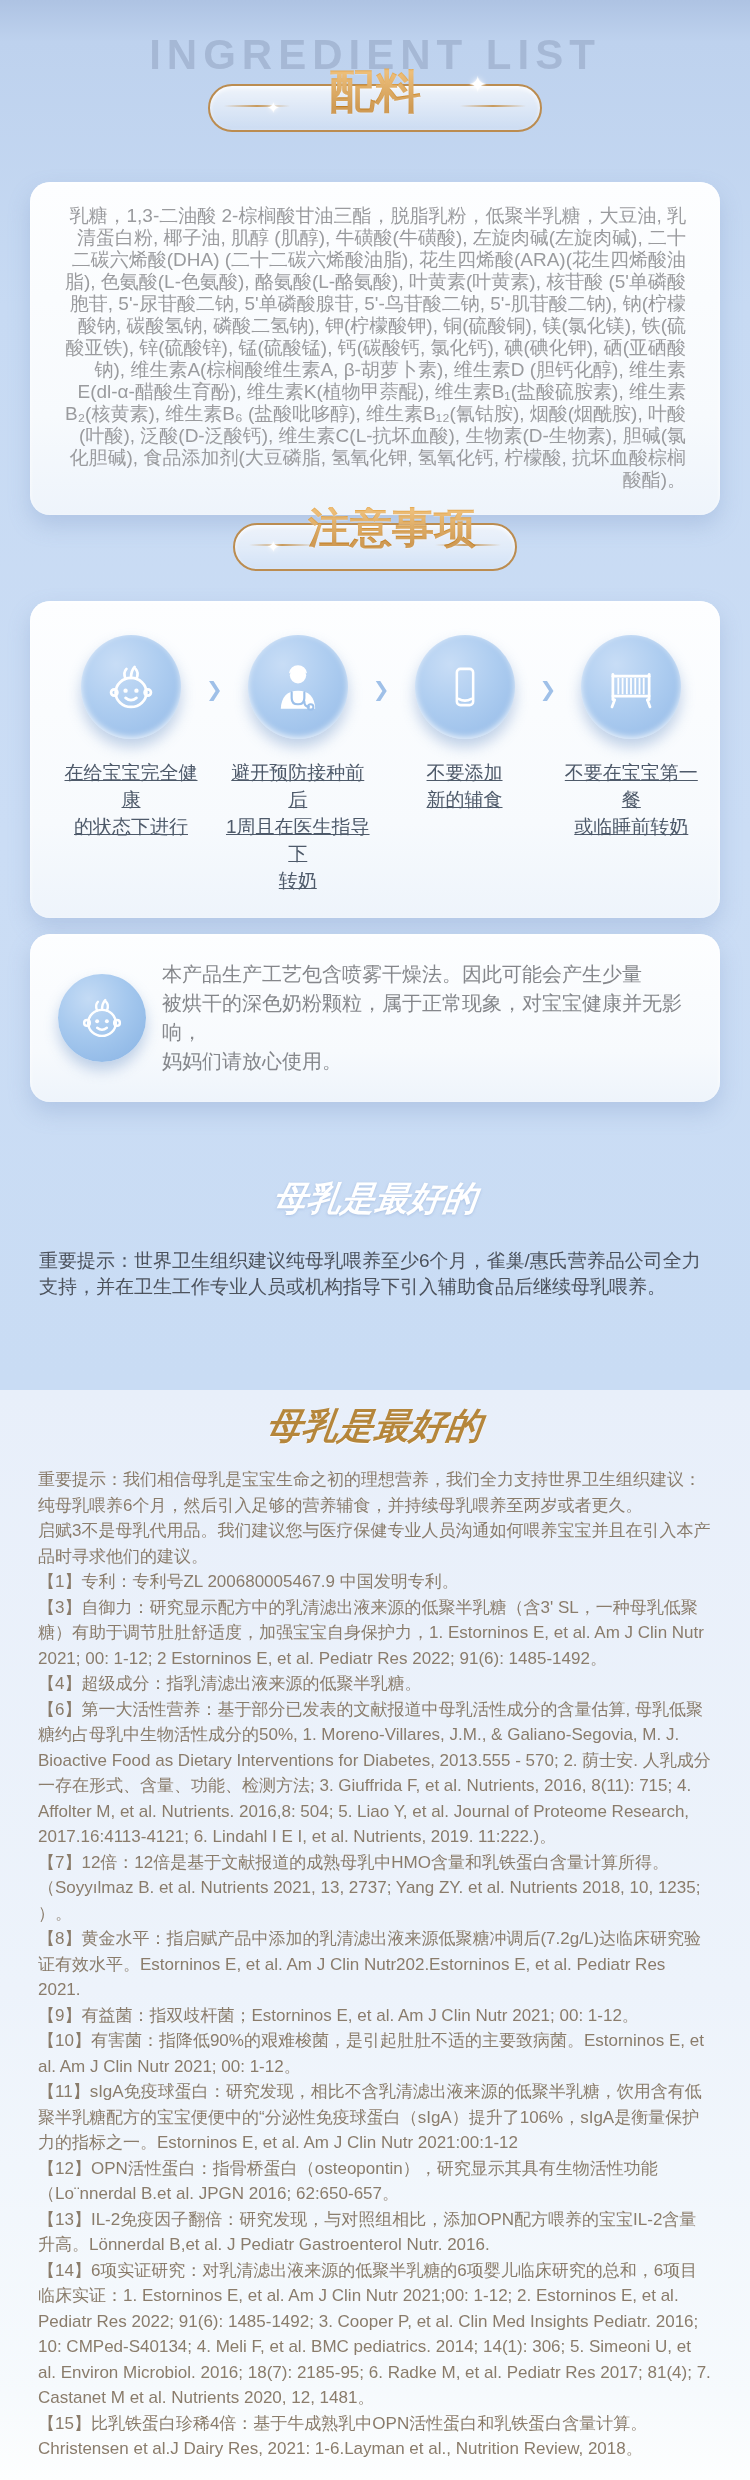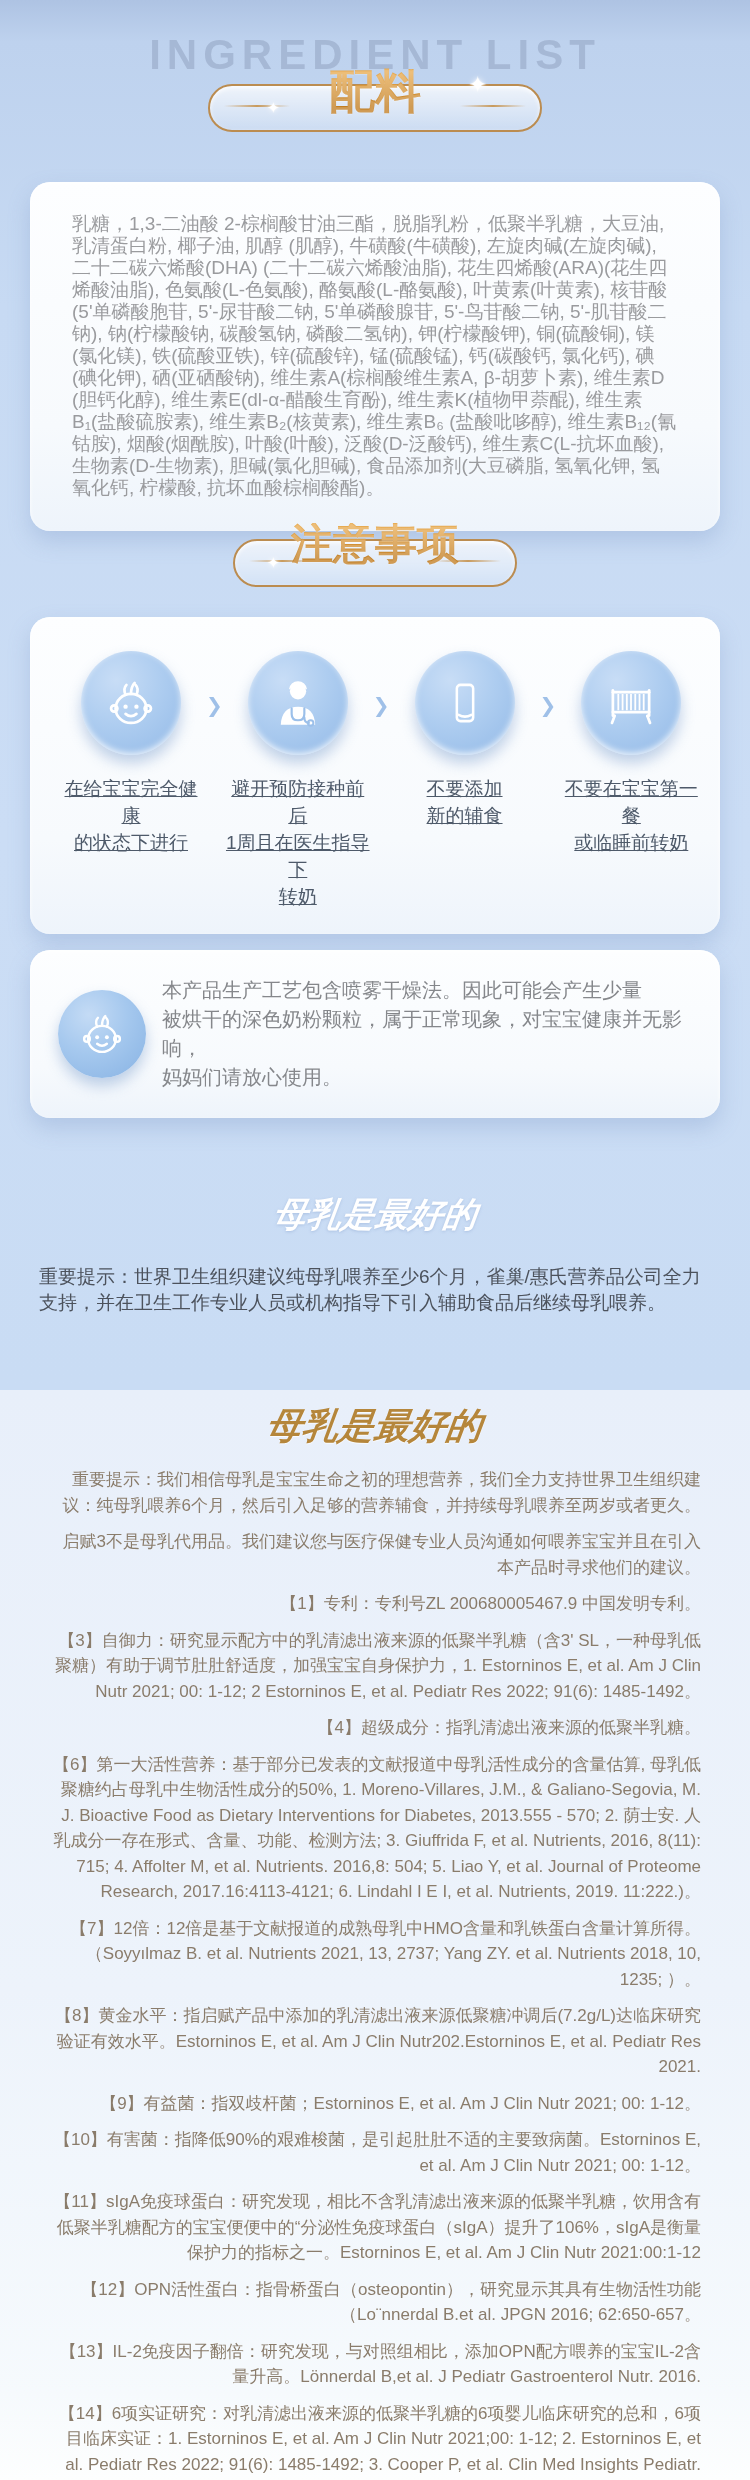--- a/index.html
+++ b/index.html
@@ -19,34 +19,34 @@
     background:linear-gradient(180deg,rgba(255,255,255,.75),rgba(255,255,255,.18));
     box-shadow:inset 0 2px 4px rgba(255,255,255,.8);}
   .badge-w330{width:330px;}
   .badge-w280{width:280px;}
   .badge-title{position:absolute;left:50%;top:-18px;transform:translateX(-50%);
     white-space:nowrap;font-weight:bold;color:#c5811f;line-height:1;
     background:linear-gradient(180deg,#e7a94e 10%,#c07a1c 85%);
     -webkit-background-clip:text;background-clip:text;-webkit-text-fill-color:transparent;
     text-shadow:0 1px 1px rgba(255,255,255,.25);}
   .bt-big{font-size:46px;}
-  .bt-mid{font-size:42px;}
+  .bt-mid{font-size:42px;margin-left:17px;}
   .badge-line{position:absolute;top:19px;width:66px;height:2px;
     background:linear-gradient(90deg,rgba(187,140,80,0),#c89a5c,rgba(187,140,80,0));}
   .bl-left{left:14px;}
   .bl-right{right:14px;}
   .sparkle{position:absolute;color:#ffffff;text-shadow:0 0 6px #fff,0 0 2px #fff;line-height:1;}
   .sp-a{left:calc(50% - 108px);top:14px;font-size:15px;}
   .sp-b{right:calc(50% - 112px);top:-12px;font-size:22px;}
   
   .card{width:690px;margin:0 auto;border-radius:20px;box-sizing:border-box;
     background:linear-gradient(180deg,#fdfeff 0%,#f7fafd 70%,#eef4fb 100%);
     box-shadow:0 10px 22px rgba(110,140,190,.28),0 2px 4px rgba(255,255,255,.9) inset;}
   .ing-card{margin-top:50px;padding:15px 26px 16px;}
-  .ing-text{margin:16px;font-size:19px;line-height:22px;color:#9a9b9e;}
+  .ing-text{margin:8px;font-size:19px;line-height:22px;color:#9a9b9e;text-align:right;}
   
   .note-card1{margin-top:30px;padding:34px 26px 24px;}
   .steps{display:flex;justify-content:space-between;align-items:flex-start;}
   .step{flex:0 0 auto;width:150px;text-align:center;}
   .step-circle{width:100px;height:104px;margin:0 auto;border-radius:50%;
     background:radial-gradient(circle at 35% 28%,#c8ddf6 0%,#aecdf0 45%,#92b9e7 100%);
     box-shadow:0 8px 14px rgba(120,155,205,.45),0 -2px 6px rgba(255,255,255,.8) inset;
     display:flex;align-items:center;justify-content:center;}
   .step-label{margin-top:20px;font-size:19px;line-height:27px;color:#4e5a6a;white-space:pre-line;text-decoration:underline;}
   .chev{flex:0 0 auto;margin-top:42px;font-size:20px;color:#9fc0e8;font-weight:bold;}
@@ -62,21 +62,21 @@
     font-family:"DejaVu Serif","Liberation Serif",serif;transform:skewX(-7deg);}
   .script-white{margin-top:74px;font-size:34px;color:#ffffff;
     text-shadow:0 1px 3px rgba(150,175,215,.6);}
   .who-text{width:672px;margin:26px auto 0;font-size:19px;line-height:26px;color:#4c525c;}
   
   .zone-light{height:1090px;overflow:hidden;
     background:linear-gradient(180deg,#e8effa 0%,#edf3fb 55%,#f6fafd 92%,#fdfefe 100%);}
   .script-gold{padding-top:12px;font-size:36px;color:#b5863b;
     text-shadow:0 1px 1px rgba(255,255,255,.8);}
   .disc-list{width:674px;margin:16px auto 0;font-size:17px;line-height:25.5px;color:#8a7c6b;}
-  .disc-p{margin:11px;text-align:right;}
+  .disc-p{margin:0;}
   svg{display:block;}
 </style>
 </head>
 <body>
 
 <div class="page">
 
   <div class="zone-blue">
 
     <div class="watermark wm-ing">INGREDIENT LIST</div>

